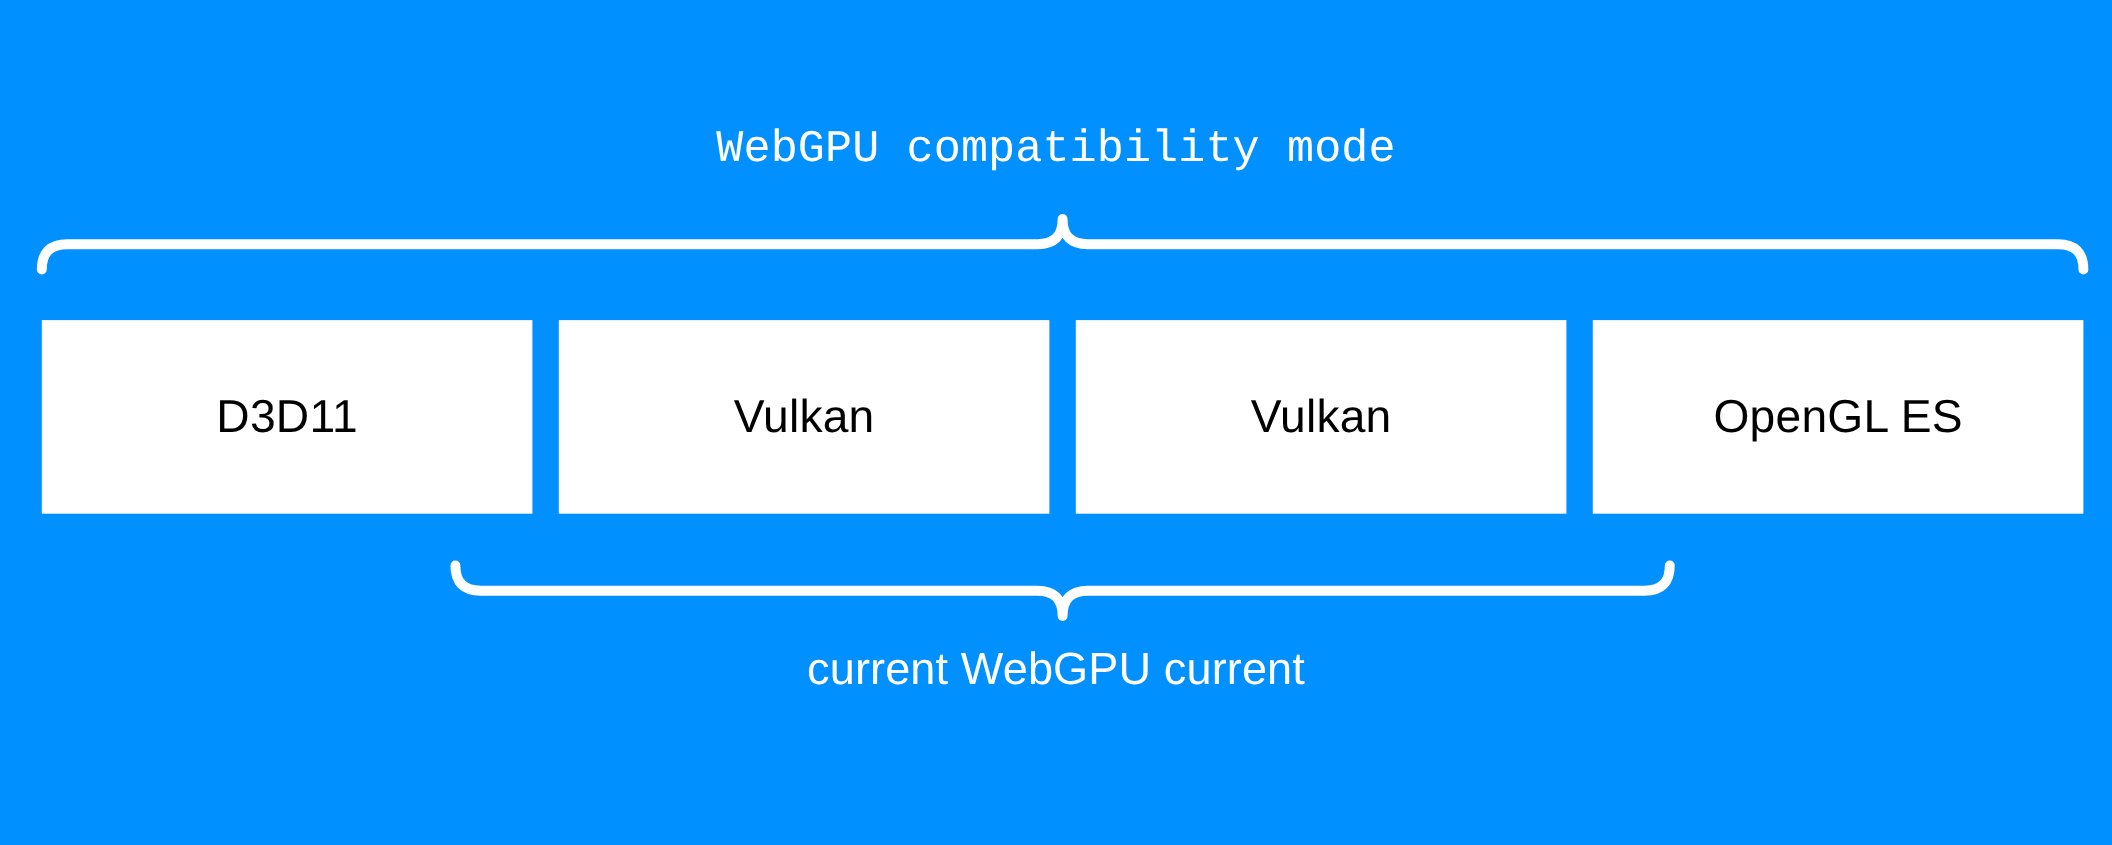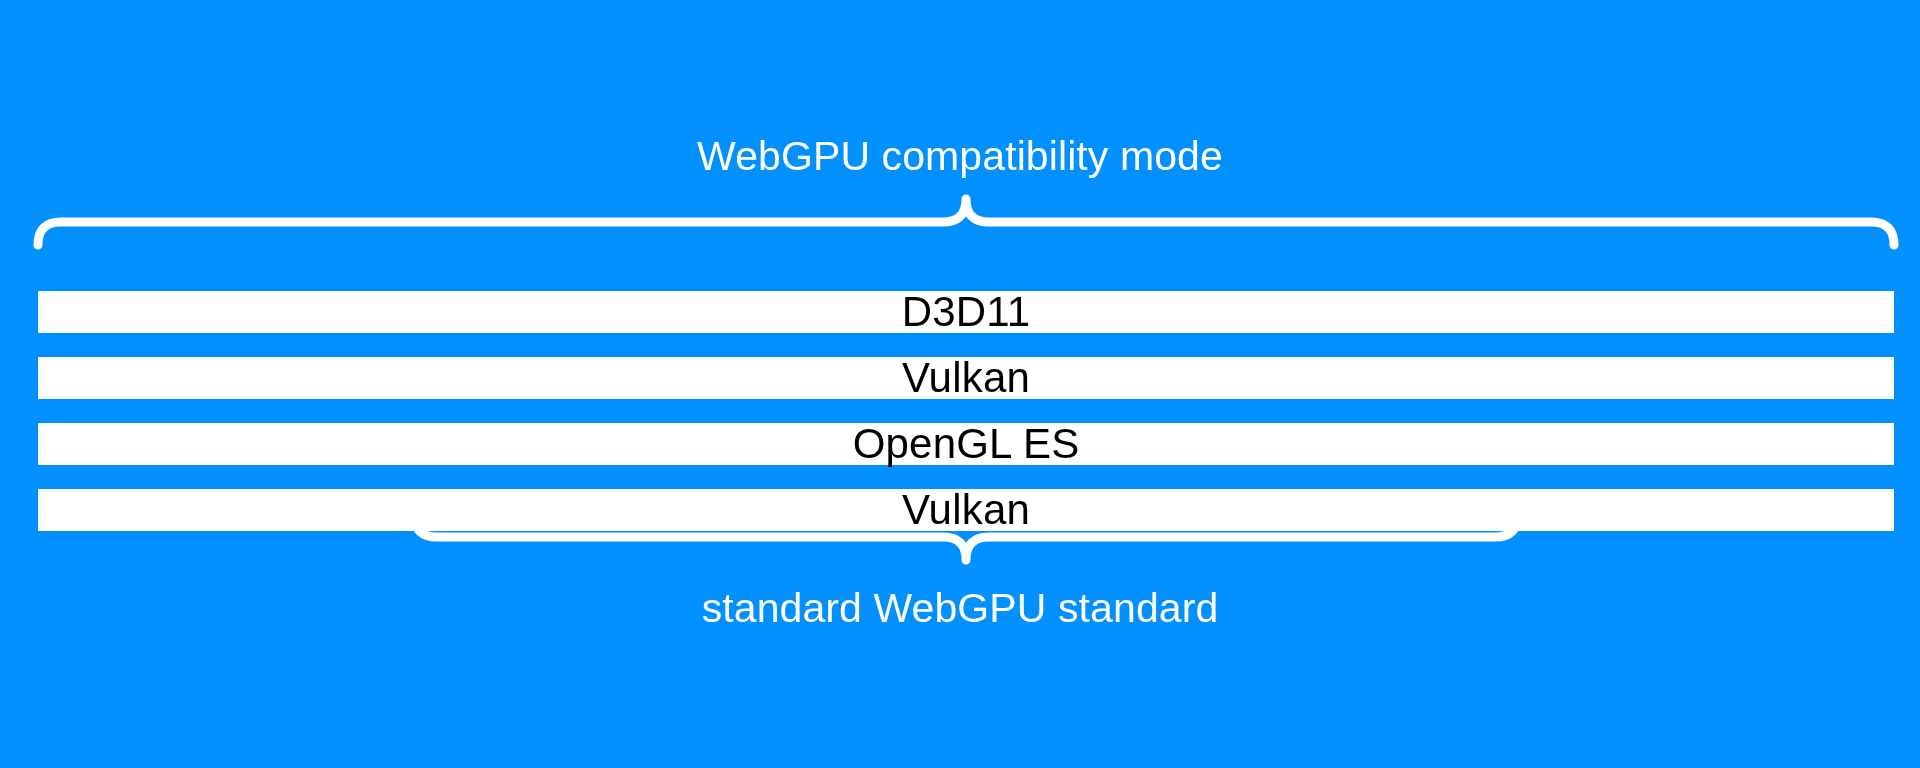--- a/index.html
+++ b/index.html
@@ -27,32 +27,32 @@
     left: 0;
     width: 1920px;
     text-align: center;
     color: #ffffff;
     font-size: 41px;
     font-weight: 400;
     letter-spacing: 0.1px;
     line-height: 1;
     white-space: nowrap;
   }
-  #top-label   { top: 136px; }
+  #top-label   { top: 116px; font-family: Liberation Mono, monospace; }
   #bottom-label{ top: 588px; }
 
   
   #boxes-row {
     position: absolute;
     left: 38px;
     top: 291px;
     width: 1856px;
     height: 176px;
     display: flex;
-    flex-direction: column;
+    flex-direction: row;
     gap: 24px;
   }
   .api-box {
     flex: 1 1 0;
     background: #ffffff;
     display: flex;
     align-items: center;
     justify-content: center;
   }
   .api-box-label {
@@ -107,32 +107,32 @@
   </svg>
 
   <div id="boxes-row">
     <div class="api-box">
       <span class="api-box-label">D3D11</span>
     </div>
     <div class="api-box">
       <span class="api-box-label">Vulkan</span>
     </div>
     <div class="api-box">
-      <span class="api-box-label">OpenGL ES</span>
+      <span class="api-box-label">Vulkan</span>
     </div>
     <div class="api-box">
-      <span class="api-box-label">Vulkan</span>
+      <span class="api-box-label">OpenGL ES</span>
     </div>
   </div>
 
   <svg id="bottom-brace-svg" class="brace-svg" viewBox="0 0 1920 80" preserveAspectRatio="none">
     <path class="brace-path" d="M 414 14
              Q 414 37 437 37
              L 943 37
              Q 966 37 966 60
              Q 966 37 989 37
              L 1495 37
              Q 1518 37 1518 14"></path>
   </svg>
 
-  <div class="brace-label" id="bottom-label">standard WebGPU standard</div>
+  <div class="brace-label" id="bottom-label">current WebGPU current</div>
 
 </div>
 
 </body></html>

